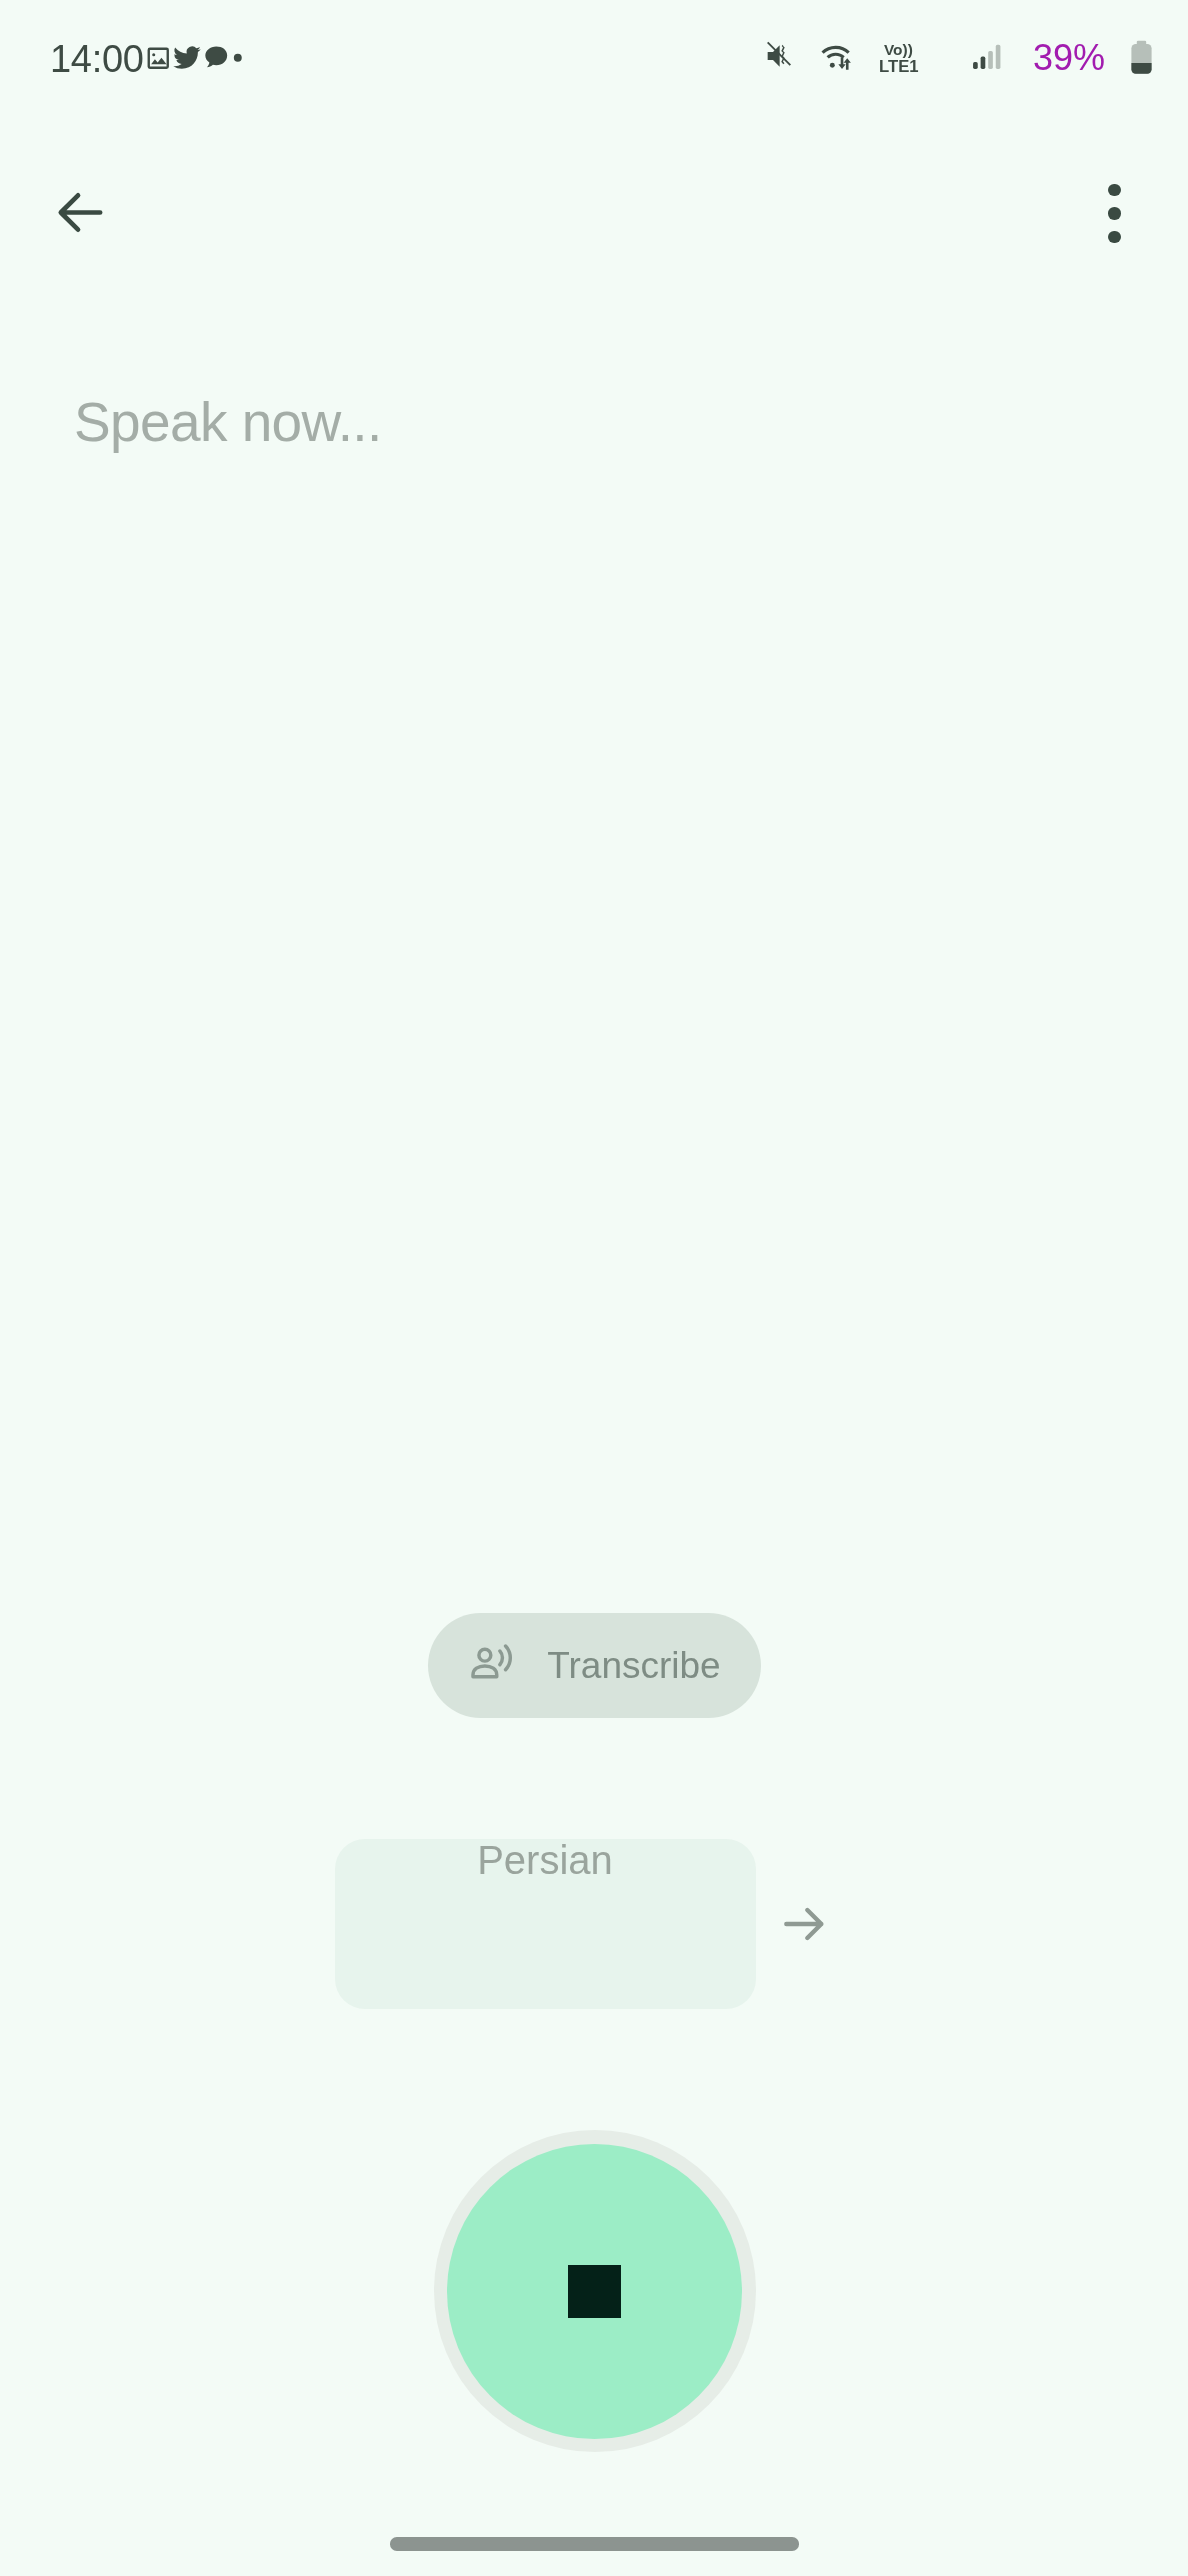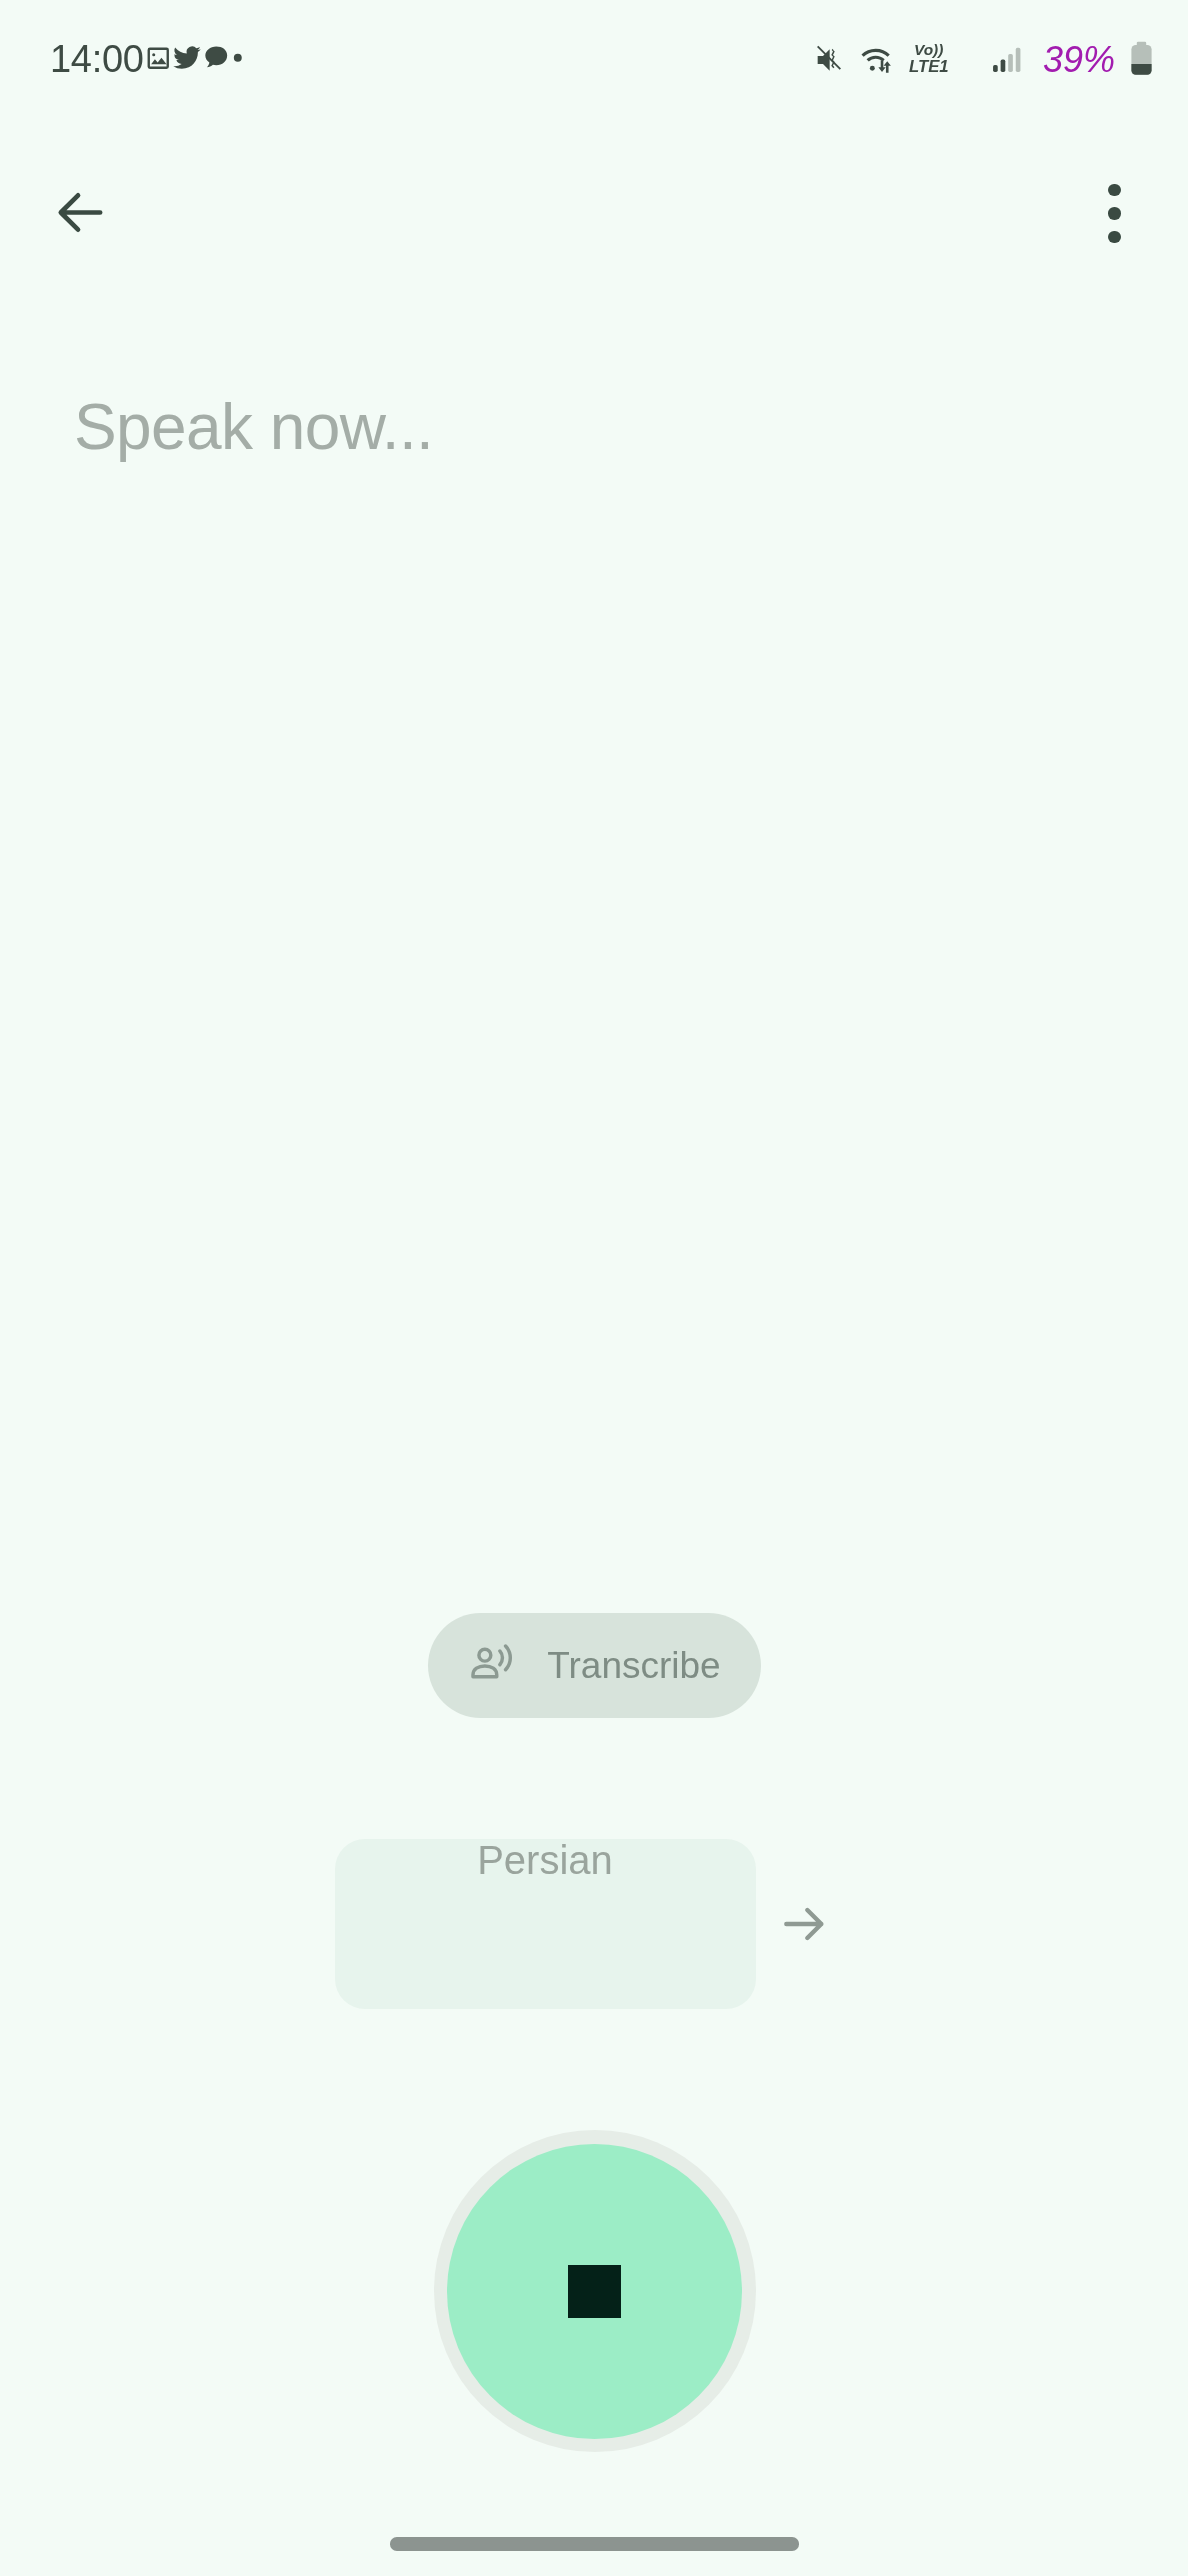--- a/index.html
+++ b/index.html
@@ -38,23 +38,22 @@
   }
   .status-clock {
     font-size: 38px;
     color: #3E4B44;
     letter-spacing: -0.3px;
     line-height: 1;
     font-weight: 400;
   }
   .status-right {
     display: flex;
-    align-items: flex-end;
-    gap: 14px;
-    font-style: italic;
+    align-items: flex-start;
+    gap: 24px;
   }
   .battery-pct {
     font-size: 36px;
     color: #a21caf;
     line-height: 1;
     font-weight: 400;
     margin-left: 5px;
   }
   .sicon { display: block; }
 
@@ -101,21 +100,21 @@
   .transcript-area {
     position: absolute;
     top: 390px;
     left: 0;
     width: 1189px;
     height: 1177px;
     padding: 0 74px;
     box-sizing: border-box;
   }
   .speak-placeholder {
-    font-size: 64px;
+    font-size: 55px;
     color: #A4ADA7;
     line-height: 1.18;
     font-weight: 400;
     letter-spacing: -0.6px;
   }
 
   
   .transcribe-row {
     position: absolute;
     top: 1613px;

